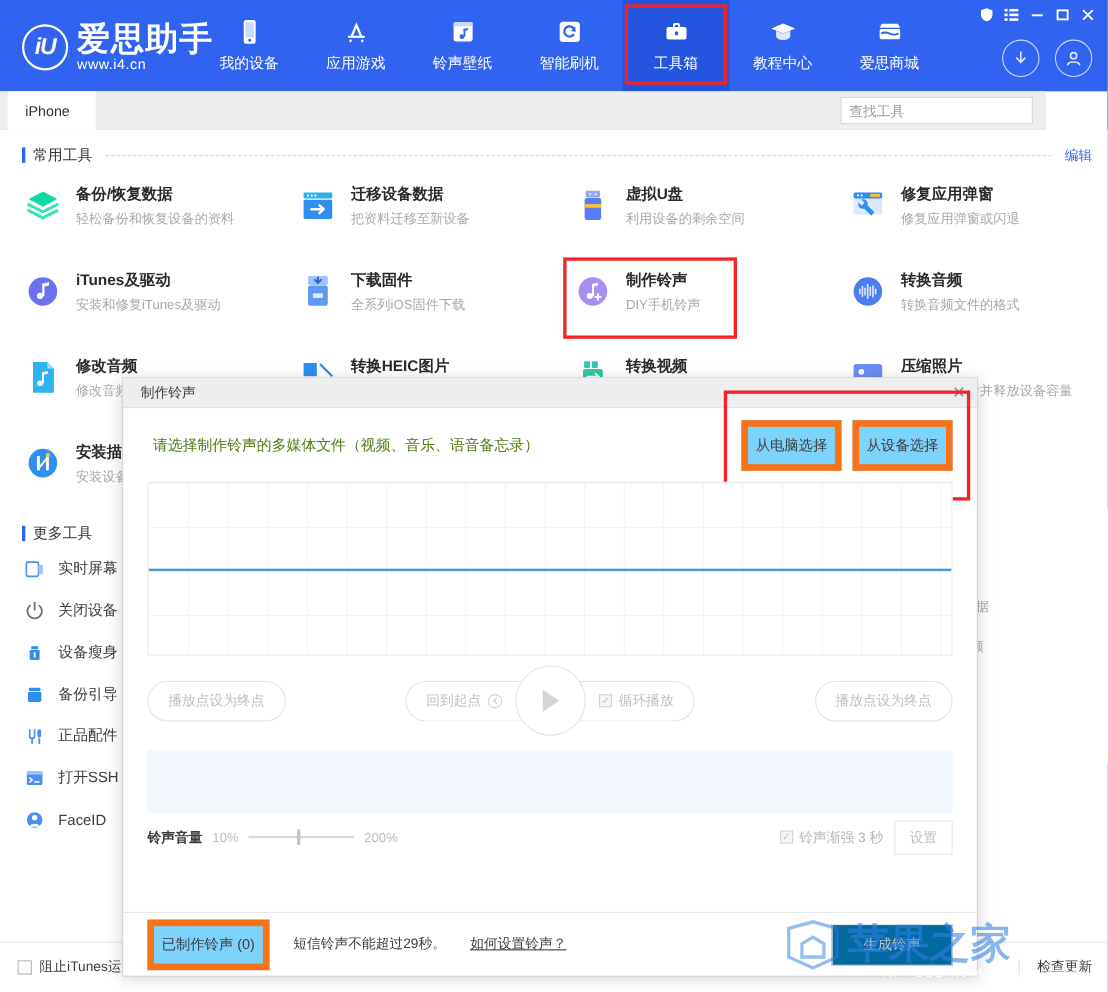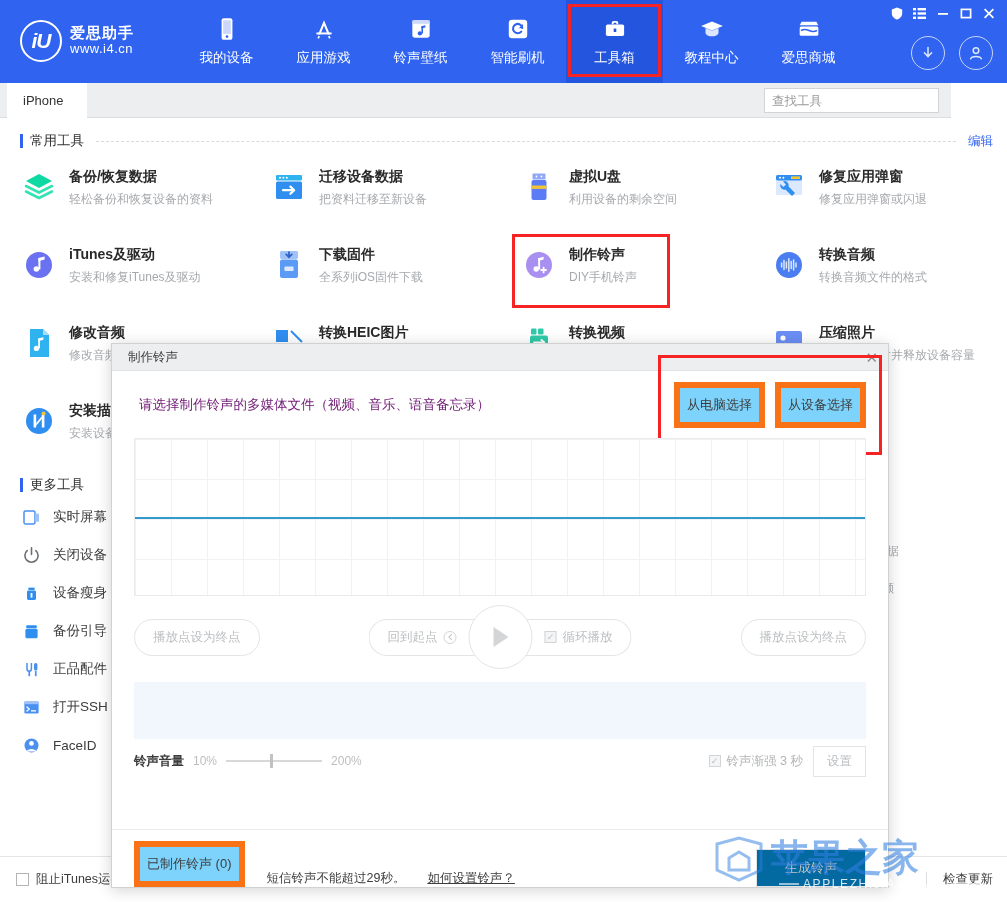--- a/index.html
+++ b/index.html
@@ -18,21 +18,21 @@
   }
   .logo { position: absolute; left: 20px; top: 20px; display: flex; align-items: center; gap: 8px; }
   .logo-mark {
     width: 42px; height: 42px; border-radius: 50%;
     border: 2px solid #fff; color: #fff;
     display: flex; align-items: center; justify-content: center;
     font-size: 21px; font-weight: bold; font-style: italic;
     letter-spacing: -1px;
   }
   .logo-text { color: #fff; line-height: 1.05; }
-  .logo-cn { font-size: 15px; font-weight: bold; letter-spacing: 1px; font-family: Liberation Serif, serif; }
+  .logo-cn { font-size: 30px; font-weight: bold; letter-spacing: 1px; font-family: Liberation Serif, serif; }
   .logo-url { font-size: 13px; letter-spacing: .5px; }
 
   .navitems { position: absolute; left: 178px; top: 0; height: 83px; display: flex; }
   .navitem {
     width: 97px; height: 83px; cursor: pointer;
     display: flex; flex-direction: column; align-items: center; justify-content: center;
     gap: 7px; color: #fff; font-size: 13.5px; position: relative;
   }
   .navitem.active { background: #2455de; }
   .navitem.boxed::after {
@@ -118,21 +118,21 @@
   }
   .modal-head {
     height: 27px; background: #eceef0; border-bottom: 1px solid #e0e2e4;
     display: flex; align-items: center; justify-content: space-between;
     padding: 0 10px 0 16px;
   }
   .modal-title { font-size: 12.5px; color: #3c3c3c; }
   .modal-close { font-size: 15px; color: #8a8c8e; cursor: pointer; line-height: 1; }
 
   .modal-row1 { height: 67px; display: flex; align-items: center; padding: 0 22px 0 27px; }
-  .pick-text { font-size: 13.5px; color: #701a75; flex: 1; }
+  .pick-text { font-size: 13.5px; color: #4d7c0f; flex: 1; }
   .pick-btns { display: flex; gap: 10px; position: relative; }
   .pick-btns.boxed::after {
     content: ""; position: absolute; left: -16px; top: -27px; right: -16px; bottom: -27px;
     border: 3px solid #f52323; pointer-events: none;
   }
   .btn {
     border: 6px solid #f97316; background: #7dd3fc; color: #3c3c3c;
     font-size: 13px; padding: 8px 7px; cursor: pointer;
     font-family: "Liberation Sans", sans-serif;
   }
@@ -180,21 +180,21 @@
   .vol-val { font-size: 12px; color: #bcbec0; }
   .slider { width: 96px; height: 14px; position: relative; }
   .slider-track { position: absolute; top: 6px; left: 0; right: 0; height: 1.5px; background: #d6d8da; }
   .slider-knob { position: absolute; left: 44px; top: 0; width: 3px; height: 14px; background: #c0c2c4; cursor: pointer; }
   .vol-right { margin-left: auto; display: flex; align-items: center; gap: 10px; }
   .vol-chk { display: flex; align-items: center; gap: 6px; font-size: 12.5px; color: #b2b4b6; cursor: pointer; }
   .btn-sm { border: 1px solid #e2e4e6; background: #fff; color: #bcbec0; font-size: 12.5px; padding: 6px 13px; cursor: pointer; font-family: "Liberation Sans", sans-serif; }
 
   .modal-foot {
     position: absolute; left: 0; bottom: 0; width: 776px; height: 58px;
-    border-top: 1px solid #e8eaec; display: flex; align-items: flex-end; padding: 0 22px; gap: 22px;
+    border-top: 1px solid #e8eaec; display: flex; align-items: center; padding: 0 22px; gap: 22px;
   }
   .foot-note { font-size: 12.5px; color: #3c3c3c; }
   .foot-link { font-size: 12.5px; color: #3c3c3c; text-decoration: underline; cursor: pointer; }
   .btn-gen { margin-left: auto; border: 1px solid #e2e4e6; background: #0369a1; color: #c2c4c6;
              font-size: 13px; padding: 9px 28px; cursor: pointer; font-family: "Liberation Sans", sans-serif; }
 
   
   .watermark {
     position: absolute; right: 8px; bottom: 4px; width: 300px; height: 62px;
     pointer-events: none; z-index: 50; opacity: .92;

